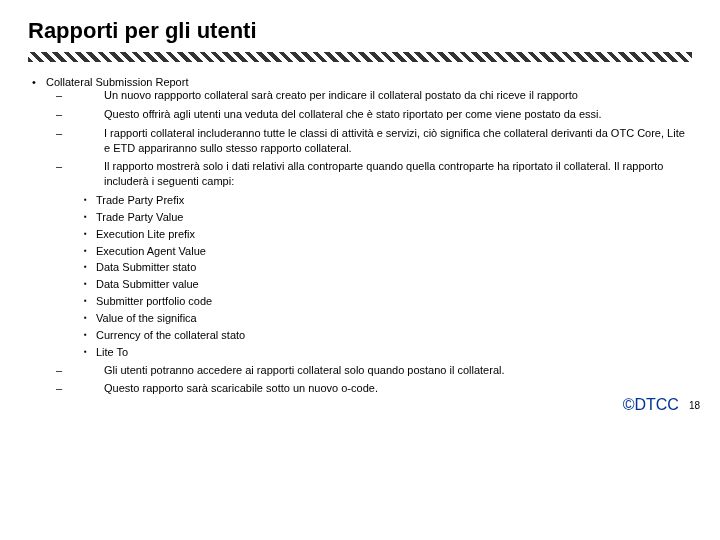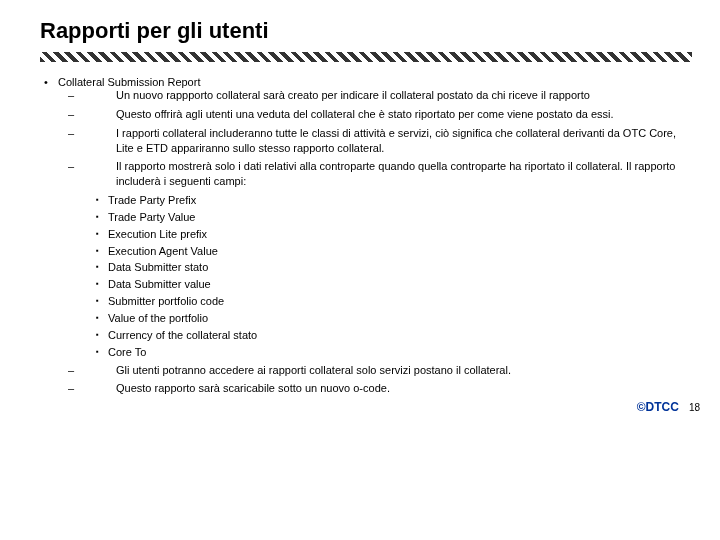--- a/index.html
+++ b/index.html
@@ -14,21 +14,21 @@
       background: #ffffff;
       font-family: Arial, sans-serif;
       font-size: 11px;
       color: #000000;
       overflow: hidden;
     }
 
     .page {
       width: 720px;
       height: 428px;
-      padding: 18px 28px 18px 40px;
+      padding: 18px 28px 18px 28px;
       position: relative;
     }
 
     .page-title {
       font-size: 22px;
       font-weight: bold;
       color: #000000;
       margin-bottom: 8px;
     }
 
@@ -110,22 +110,22 @@
       position: absolute;
       bottom: 14px;
       right: 20px;
       display: flex;
       align-items: center;
       gap: 10px;
     }
 
     .footer-brand {
       color: #003399;
-      font-size: 12px;
-      font-weight: bold;
+      font-size: 16px;
+      font-weight: normal;
     }
 
     .footer-page {
       font-size: 10px;
       color: #000000;
     }
   </style>
 </head>
 <body>
 
@@ -188,35 +188,35 @@
               <div class="bullet-item">
                 <span class="bullet-square">▪</span>
                 <span>Data Submitter value</span>
               </div>
               <div class="bullet-item">
                 <span class="bullet-square">▪</span>
                 <span>Submitter portfolio code</span>
               </div>
               <div class="bullet-item">
                 <span class="bullet-square">▪</span>
-                <span>Value of the portfolio</span>
+                <span>Value of the significa</span>
               </div>
               <div class="bullet-item">
                 <span class="bullet-square">▪</span>
                 <span>Currency of the collateral stato</span>
               </div>
               <div class="bullet-item">
                 <span class="bullet-square">▪</span>
-                <span>Core To</span>
+                <span>Lite To</span>
               </div>
             </div>
 
           <div class="dash-item">
             <span class="dash">–</span>
-            <span class="dash-text">Gli utenti potranno accedere ai rapporti collateral solo servizi postano il collateral.</span>
+            <span class="dash-text">Gli utenti potranno accedere ai rapporti collateral solo quando postano il collateral.</span>
           </div>
 
           <div class="dash-item">
             <span class="dash">–</span>
             <span class="dash-text">Questo rapporto sarà scaricabile sotto un nuovo o-code.</span>
           </div>
 
         </div>
       </div>
     </div>

